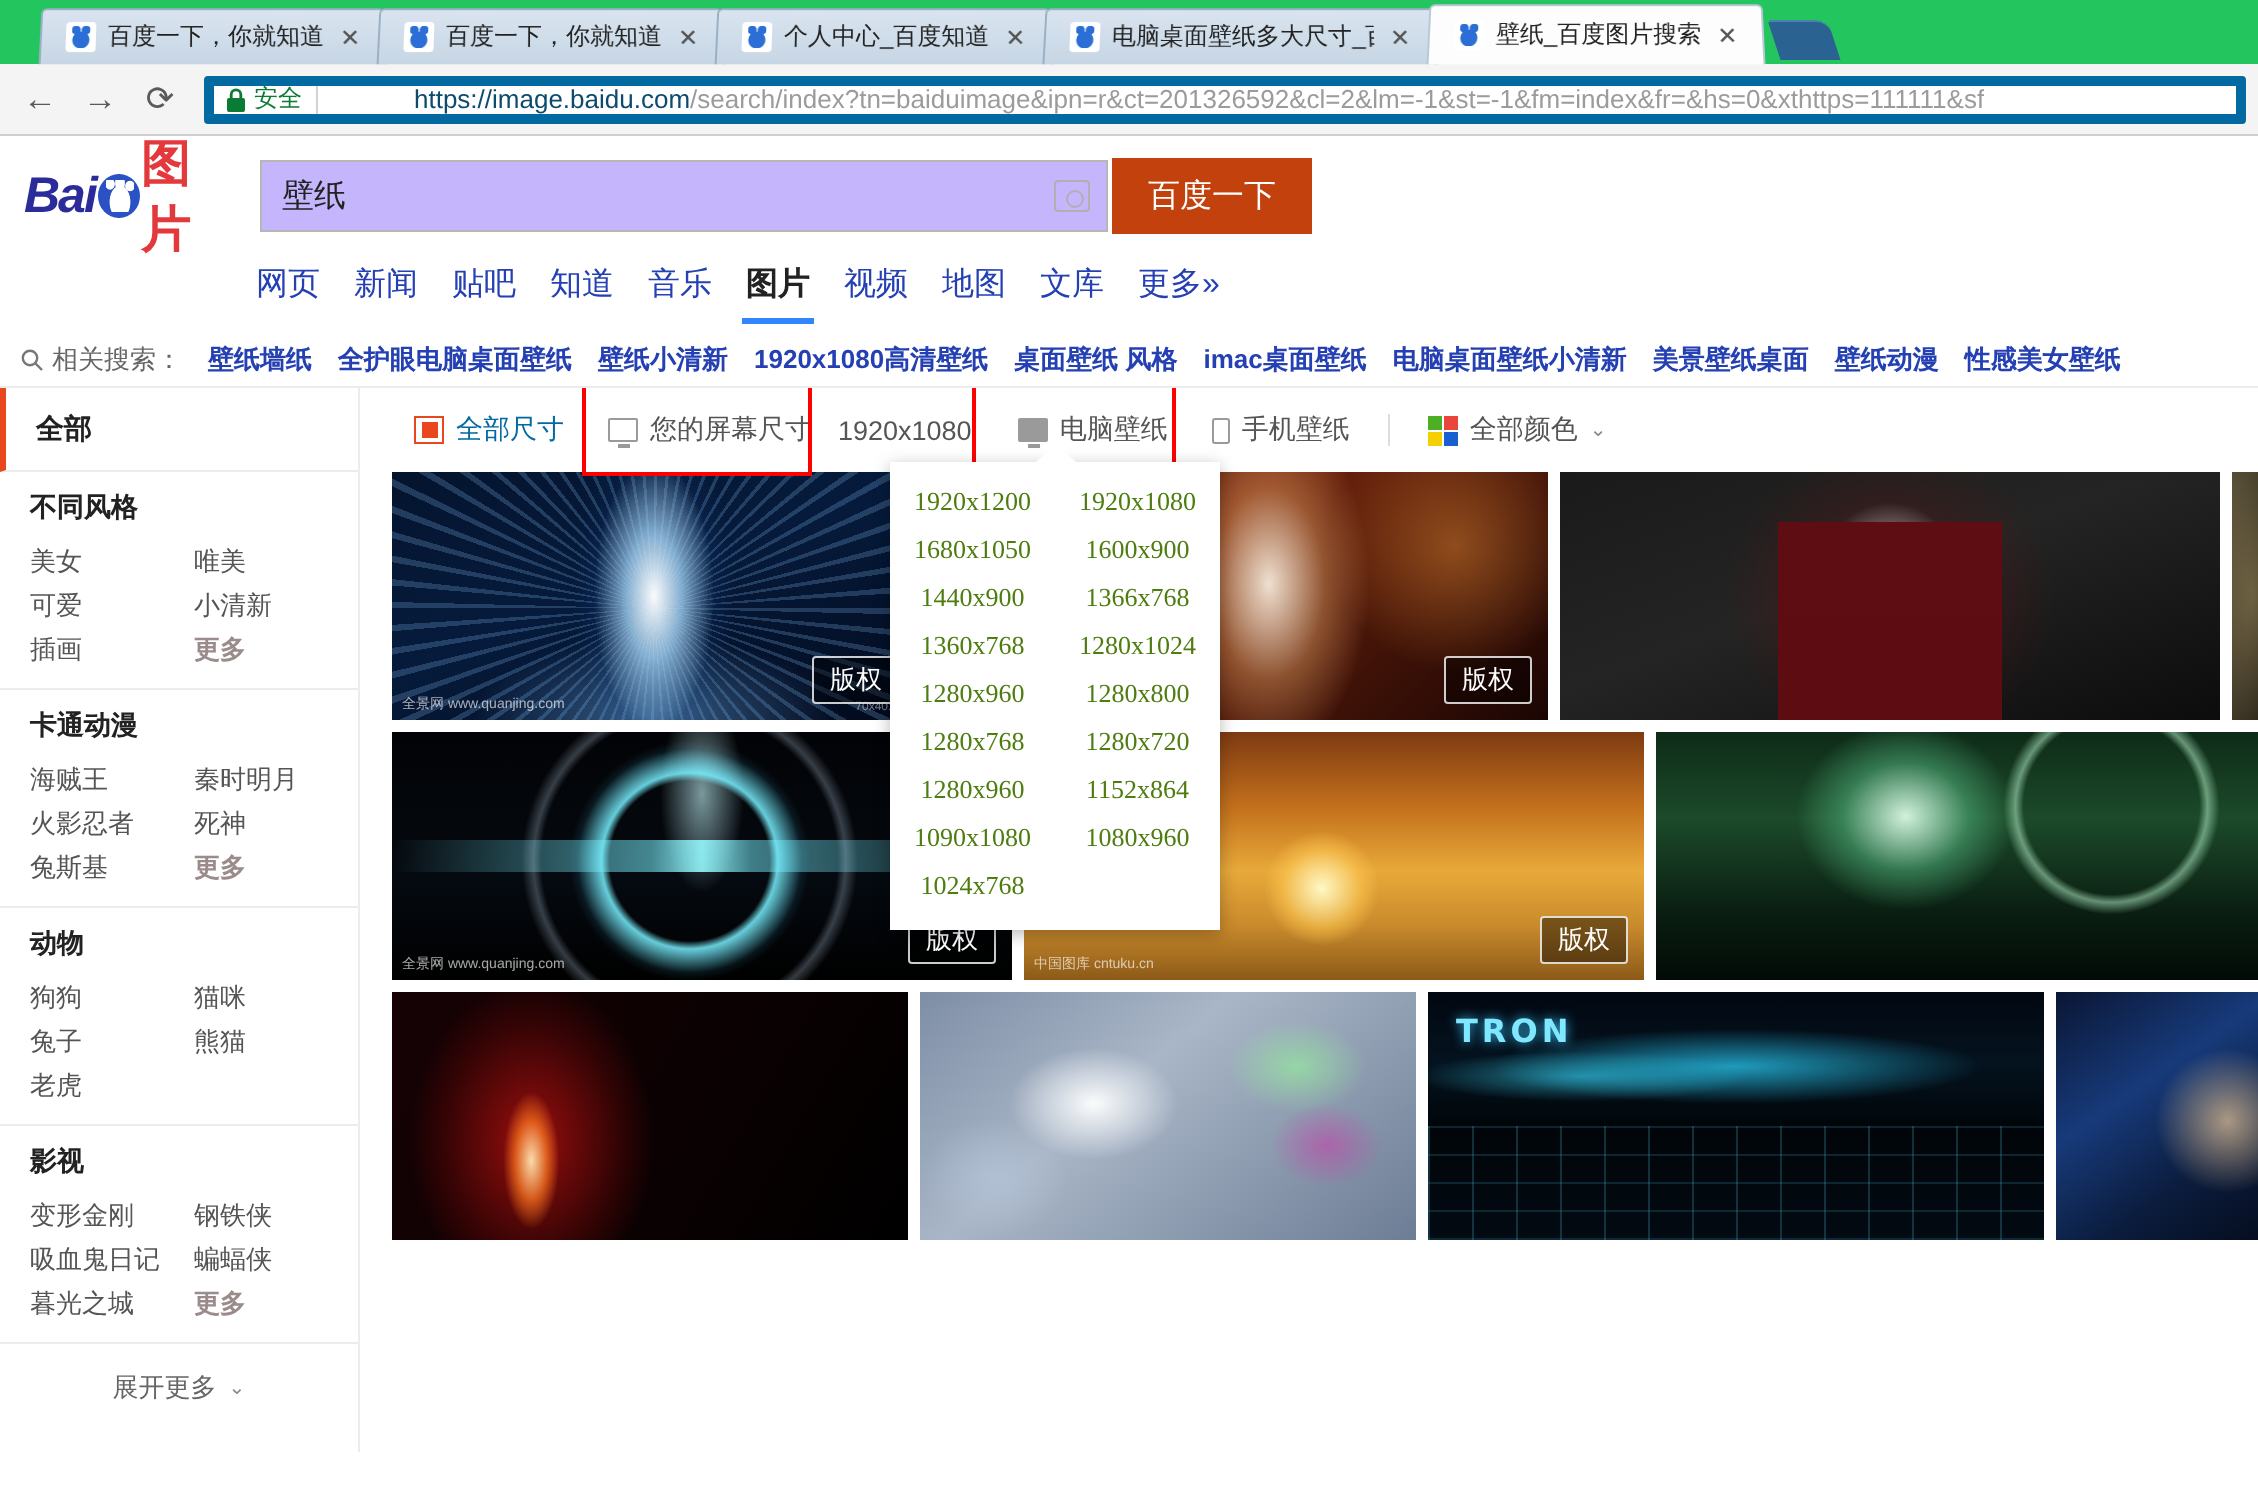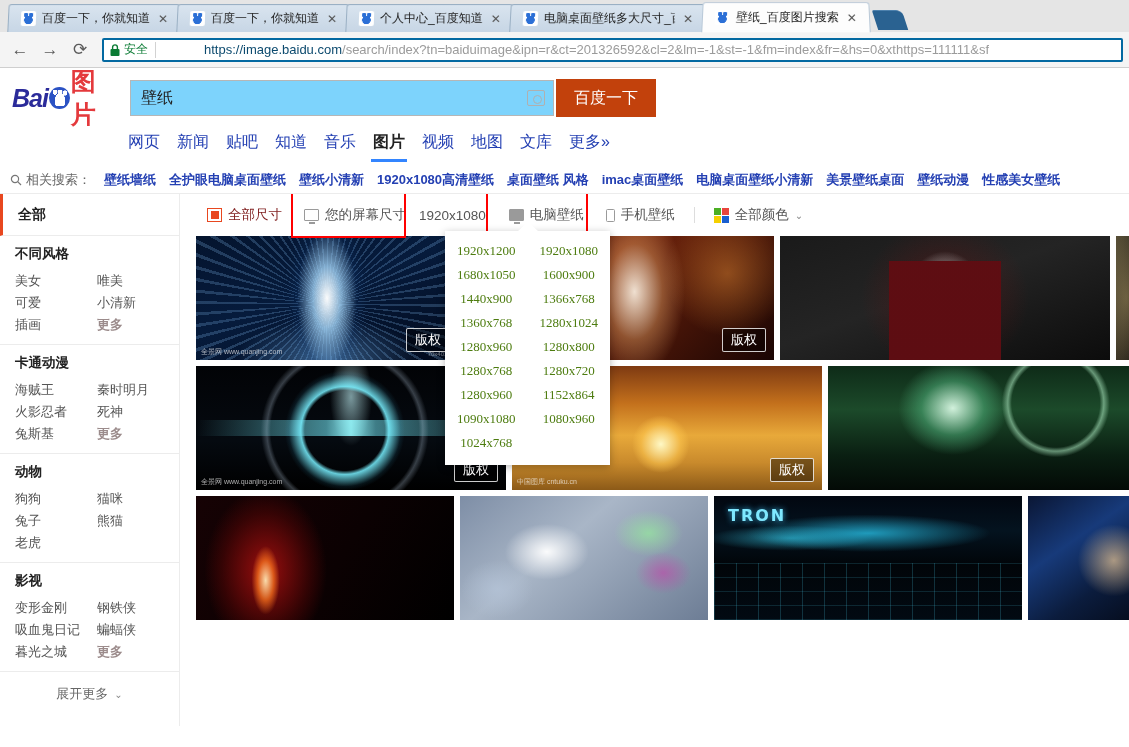--- a/index.html
+++ b/index.html
@@ -7,24 +7,24 @@
     width: 1129px; height: 747px;
     font-family: "Liberation Sans", "DejaVu Sans", sans-serif;
     background: #ffffff;
     overflow: hidden;
   }
 
   
   #browser-chrome { width: 1129px; }
   #tab-strip {
     height: 32px;
-    background: #e5e5e5;
+    background: #22c55e;
     display: flex;
     align-items: flex-end;
-    padding-left: 8px;
+    padding-left: 20px;
     position: relative;
   }
   .tab {
     height: 28px;
     display: flex;
     align-items: center;
     gap: 6px;
     padding: 0 10px 0 12px;
     background: linear-gradient(to bottom, #d9e4ef, #c7d6e5);
     border: 1px solid #9ab0c4;
@@ -94,21 +94,21 @@
     width: 28px; height: 28px;
     display: flex; align-items: center; justify-content: center;
     color: #5a5a5a; font-size: 17px;
     border-radius: 2px;
   }
   #omnibox {
     flex: 1 1 auto;
     height: 24px;
     margin-left: 6px;
     background: #ffffff;
-    border: 2px solid #0369a1;
+    border: 5px solid #0369a1;
     border-radius: 2px;
     display: flex;
     align-items: center;
     padding: 0 6px;
     overflow: hidden;
     font-size: 13px;
   }
   #lock-icon { margin-right: 4px; display: flex; align-items: center; }
   #secure-label { color: #0a7b34; font-size: 12px; margin-right: 7px; white-space: nowrap; }
   #omnibox-divider { width: 1px; height: 16px; background: #d2d2d2; margin-right: 7px; }
@@ -157,21 +157,21 @@
       radial-gradient(ellipse at 7px 1.5px, #fff 2.2px, transparent 2.6px),
       radial-gradient(ellipse at 12px 3px, #fff 2.2px, transparent 2.6px),
       radial-gradient(ellipse at 7px 11px, #fff 5px, transparent 5.4px);
   }
   #logo .logo-tu { color: #e4393c; }
 
   #searchbar-wrap { display: flex; align-items: center; margin-left: 14px; }
   #search-input-box {
     width: 424px; height: 36px;
     border: 1px solid #b6b6b6;
-    background: #7dd3fc;
+    background: #c4b5fd;
     display: flex; align-items: center;
     padding: 0 8px 0 10px;
   }
   #search-input {
     flex: 1 1 auto;
     border: none; outline: none;
     font-size: 16px;
     color: #222;
     font-family: "Liberation Sans", sans-serif;
     height: 100%;
@@ -283,21 +283,21 @@
     color: #555;
     position: relative;
   }
   .filter-item {
     display: flex; align-items: center; gap: 6px;
     padding: 5px 11px;
     cursor: pointer;
     white-space: nowrap;
     position: relative;
   }
-  .filter-item.active { color: #7f1d1d; }
+  .filter-item.active { color: #0369a1; }
   .mon-icon {
     width: 15px; height: 12px;
     border: 1.5px solid #9a9a9a;
     border-radius: 1px;
     position: relative;
     flex: 0 0 15px;
   }
   .mon-icon::after {
     content: ""; position: absolute;
     left: 4px; bottom: -4px;

